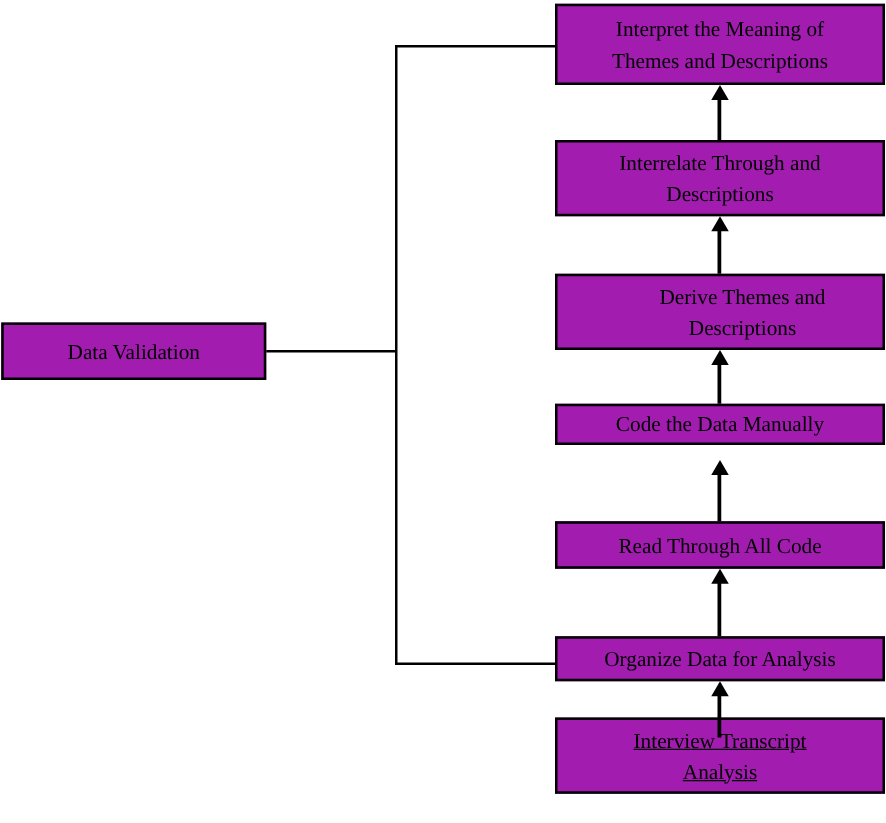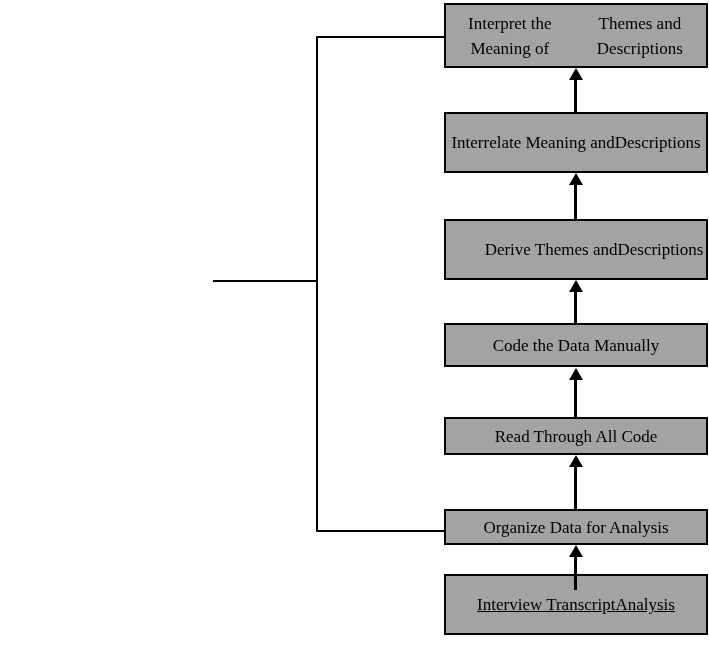--- a/index.html
+++ b/index.html
@@ -13,35 +13,36 @@
     height: 658px;
     background: #ffffff;
     font-family: "Liberation Serif", "DejaVu Serif", serif;
     color: #000000;
     overflow: hidden;
   }
   .box {
     position: absolute;
     box-sizing: border-box;
     border: 2px solid #000000;
-    background: #a3a3a3;
+    background: #a21caf;
     display: flex;
+    flex-direction: column;
     justify-content: center;
     align-items: center;
-    text-align: center;
+    text-align: right;
     font-size: 17px;
     line-height: 25px;
   }
   .box span { display: block; }
   
   .step { left: 444px; width: 264px; }
   .b1 { top: 3px;   height: 65px; }
   .b2 { top: 112px; height: 61px; }
   .b3 { top: 219px; height: 61px; padding-left: 36px; }
-  .b4 { top: 323px; height: 44px; }
+  .b4 { top: 323px; height: 33px; }
   .b5 { top: 417px; height: 38px; }
   .b6 { top: 509px; height: 36px; }
   .b7 { top: 574px; height: 61px; text-decoration: underline; }
   
   .dv { left: 1px; top: 258px; width: 212px; height: 46px; }
 
   .line {
     position: absolute;
     background: #000000;
   }
@@ -72,33 +73,36 @@
   .h3 { top: 280px; }
   .h4 { top: 368px; }
   .h5 { top: 455px; }
   .h6 { top: 545px; }
 </style>
 </head>
 <body>
 
 <div class="canvas">
 
+  <div class="box dv">
+    <span>Data Validation</span>
+  </div>
 
   <div class="line conn-left"></div>
   <div class="line conn-vert"></div>
   <div class="line conn-top"></div>
   <div class="line conn-bottom"></div>
 
   <div class="box step b1">
     <span>Interpret the Meaning of</span>
     <span>Themes and Descriptions</span>
   </div>
 
   <div class="box step b2">
-    <span>Interrelate Meaning and</span>
+    <span>Interrelate Through and</span>
     <span>Descriptions</span>
   </div>
 
   <div class="box step b3">
     <span>Derive Themes and</span>
     <span>Descriptions</span>
   </div>
 
   <div class="box step b4">
     <span>Code the Data Manually</span>

